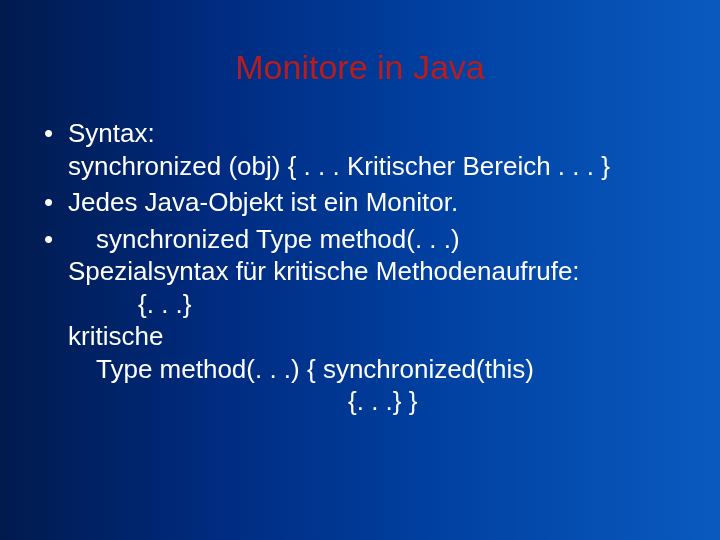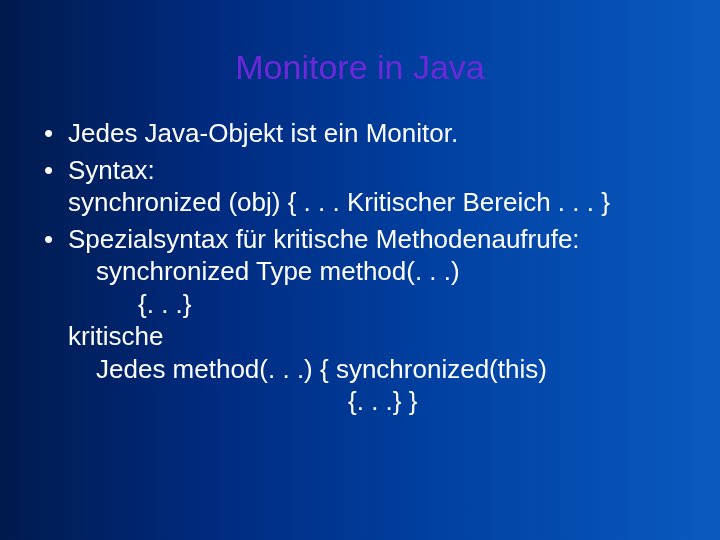--- a/index.html
+++ b/index.html
@@ -14,21 +14,21 @@
     font-family: Arial, Helvetica, sans-serif;
     color: #ffffff;
   }
   .slide {
     width: 720px;
     height: 540px;
     box-sizing: border-box;
     padding: 0;
   }
   .title {
-    color: #6d28d9;
+    color: #b91c1c;
     font-size: 34px;
     text-align: center;
     padding-top: 48px;
     padding-bottom: 30px;
     font-weight: normal;
   }
   .content {
     padding-left: 40px;
     padding-right: 30px;
     font-size: 26px;
@@ -59,29 +59,29 @@
   .indent3 { padding-left: 280px; }
 </style>
 </head>
 <body>
 
 <div class="slide">
   <div class="title">Monitore in Java</div>
   <div class="content">
     <ul>
       <li>
-        <span>Jedes Java-Objekt ist ein Monitor.</span>
-      </li>
-      <li>
         <span class="sub">Syntax:</span>
         <span class="sub">synchronized (obj) { . . . Kritischer Bereich . . . }</span>
       </li>
       <li>
+        <span>Jedes Java-Objekt ist ein Monitor.</span>
+      </li>
+      <li>
+        <span class="sub indent1">synchronized Type method(. . .)</span>
         <span class="sub">Spezialsyntax für kritische Methodenaufrufe:</span>
-        <span class="sub indent1">synchronized Type method(. . .)</span>
         <span class="sub indent2">{. . .}</span>
         <span class="sub">kritische</span>
-        <span class="sub indent1">Jedes method(. . .)   { synchronized(this)</span>
+        <span class="sub indent1">Type method(. . .)   { synchronized(this)</span>
         <span class="sub indent3">{. . .} }</span>
       </li>
     </ul>
   </div>
 </div>
 
 </body></html>

